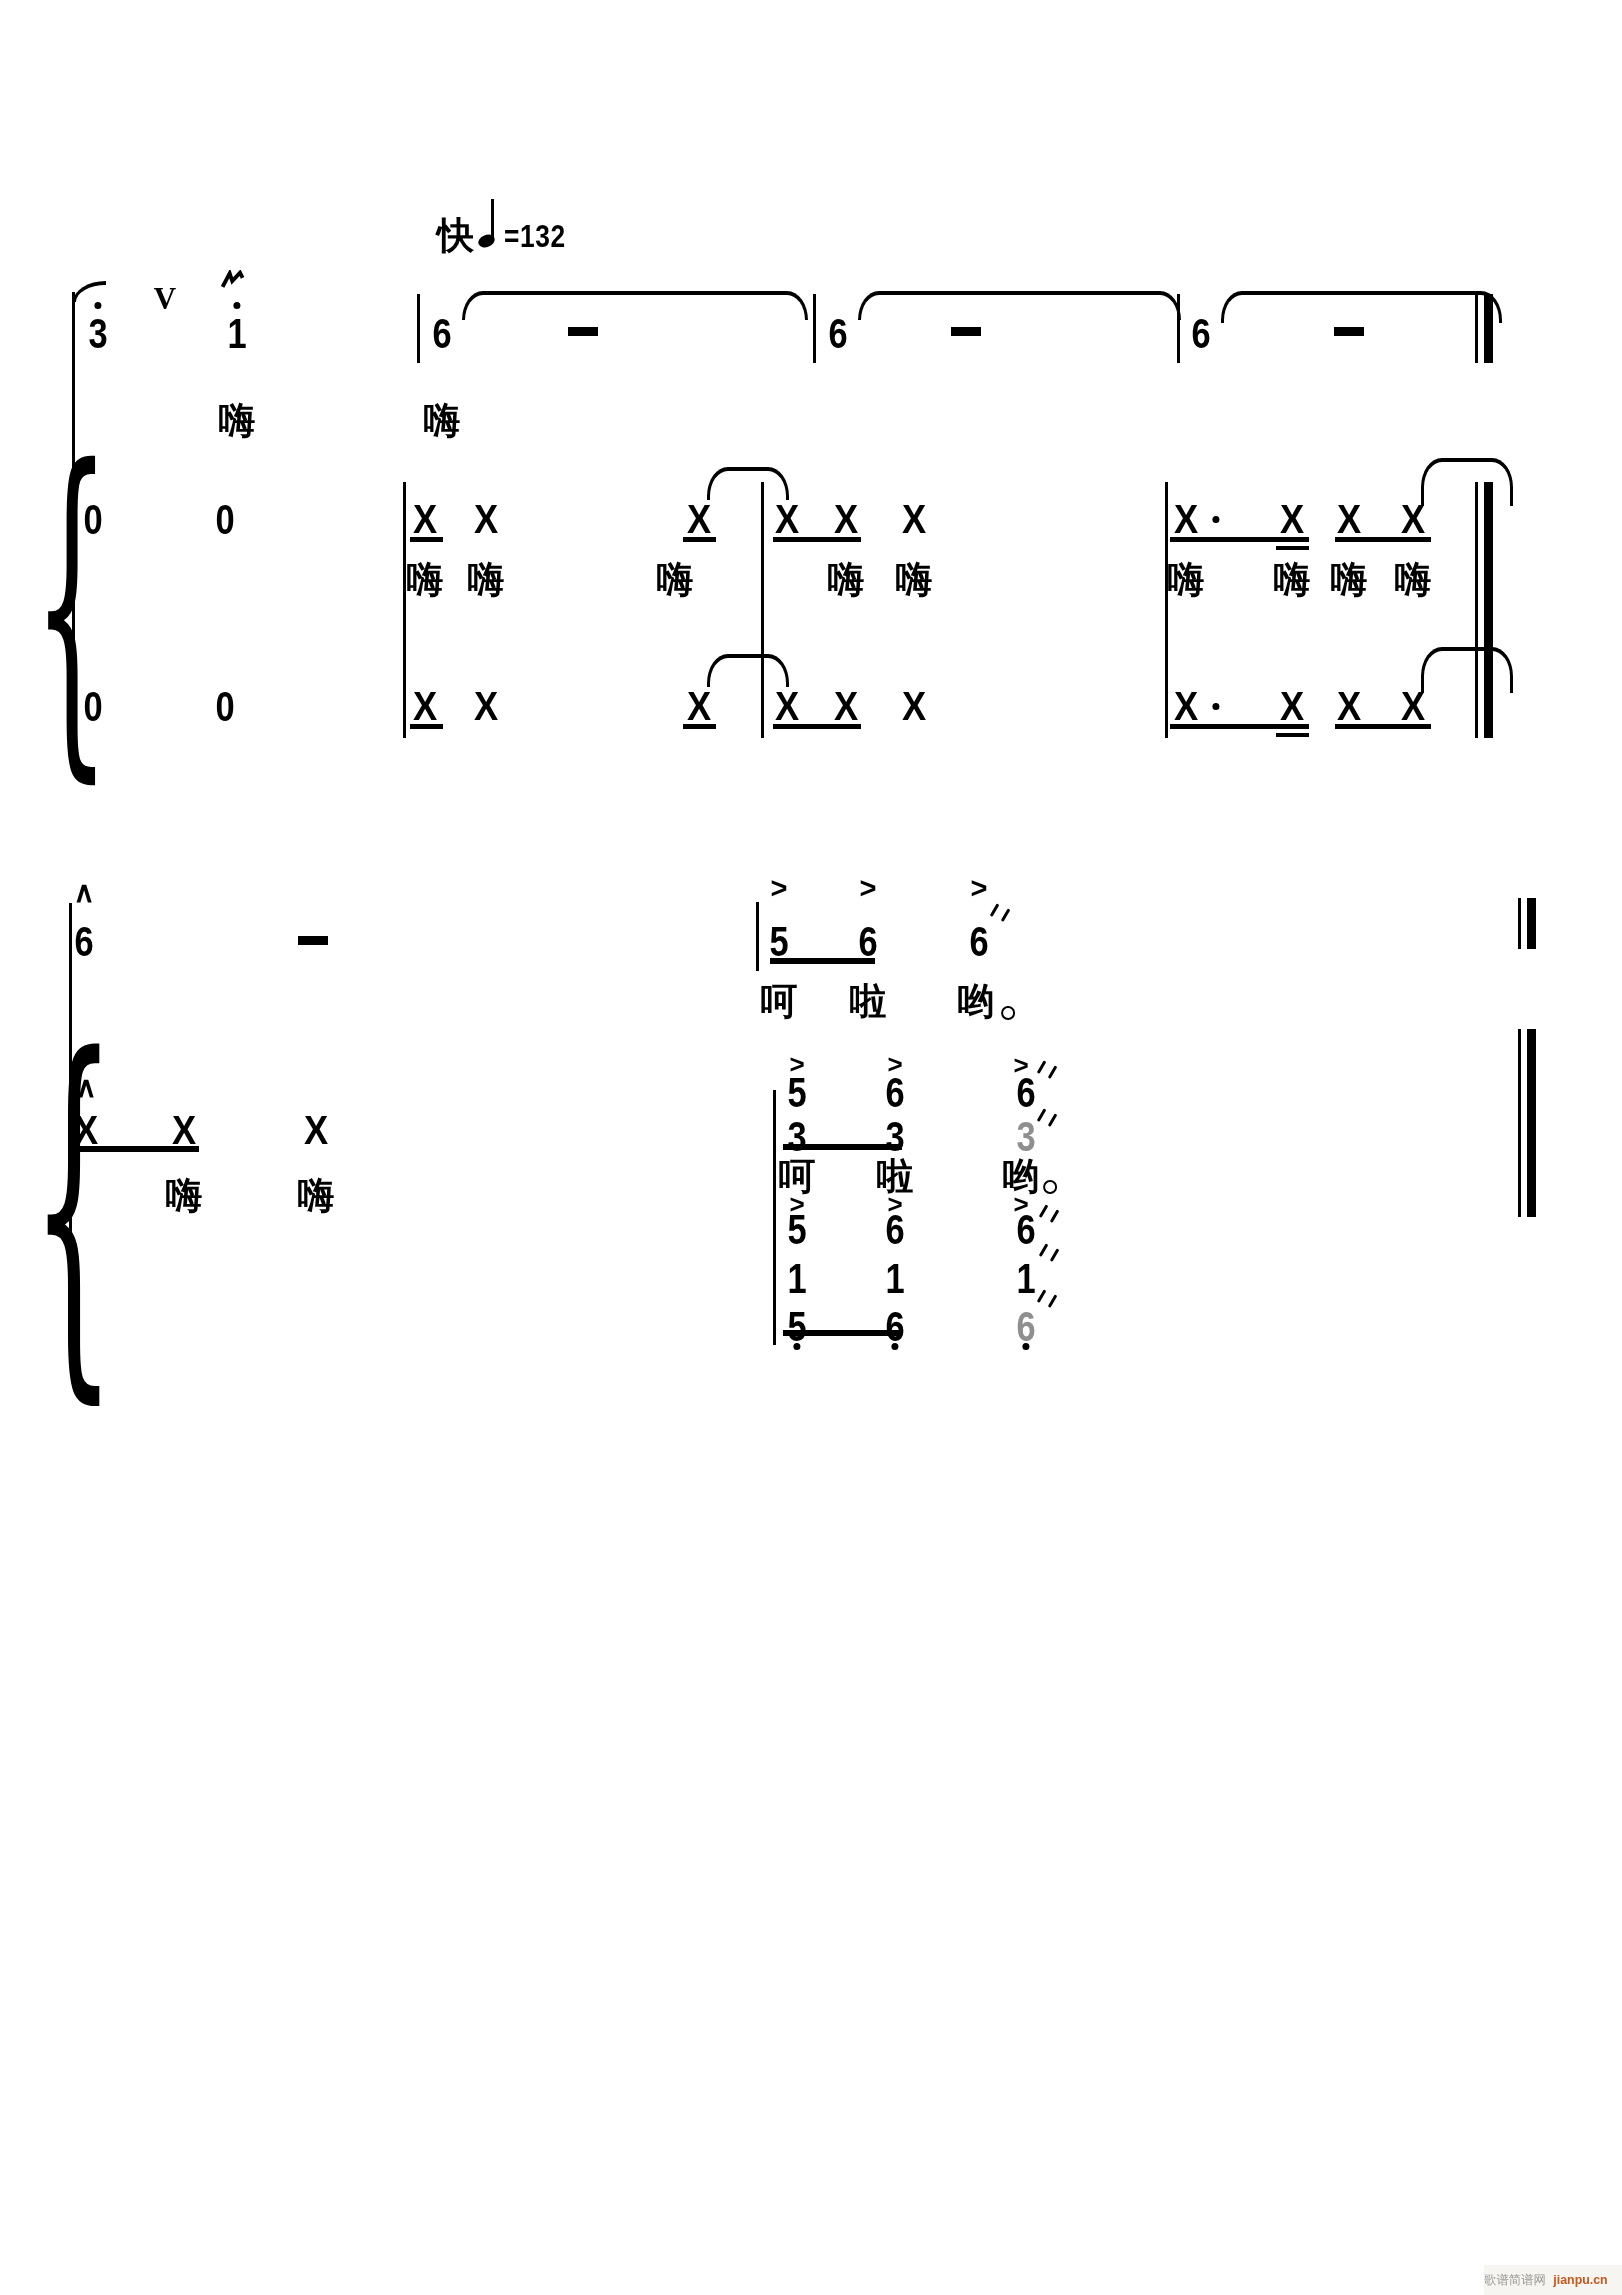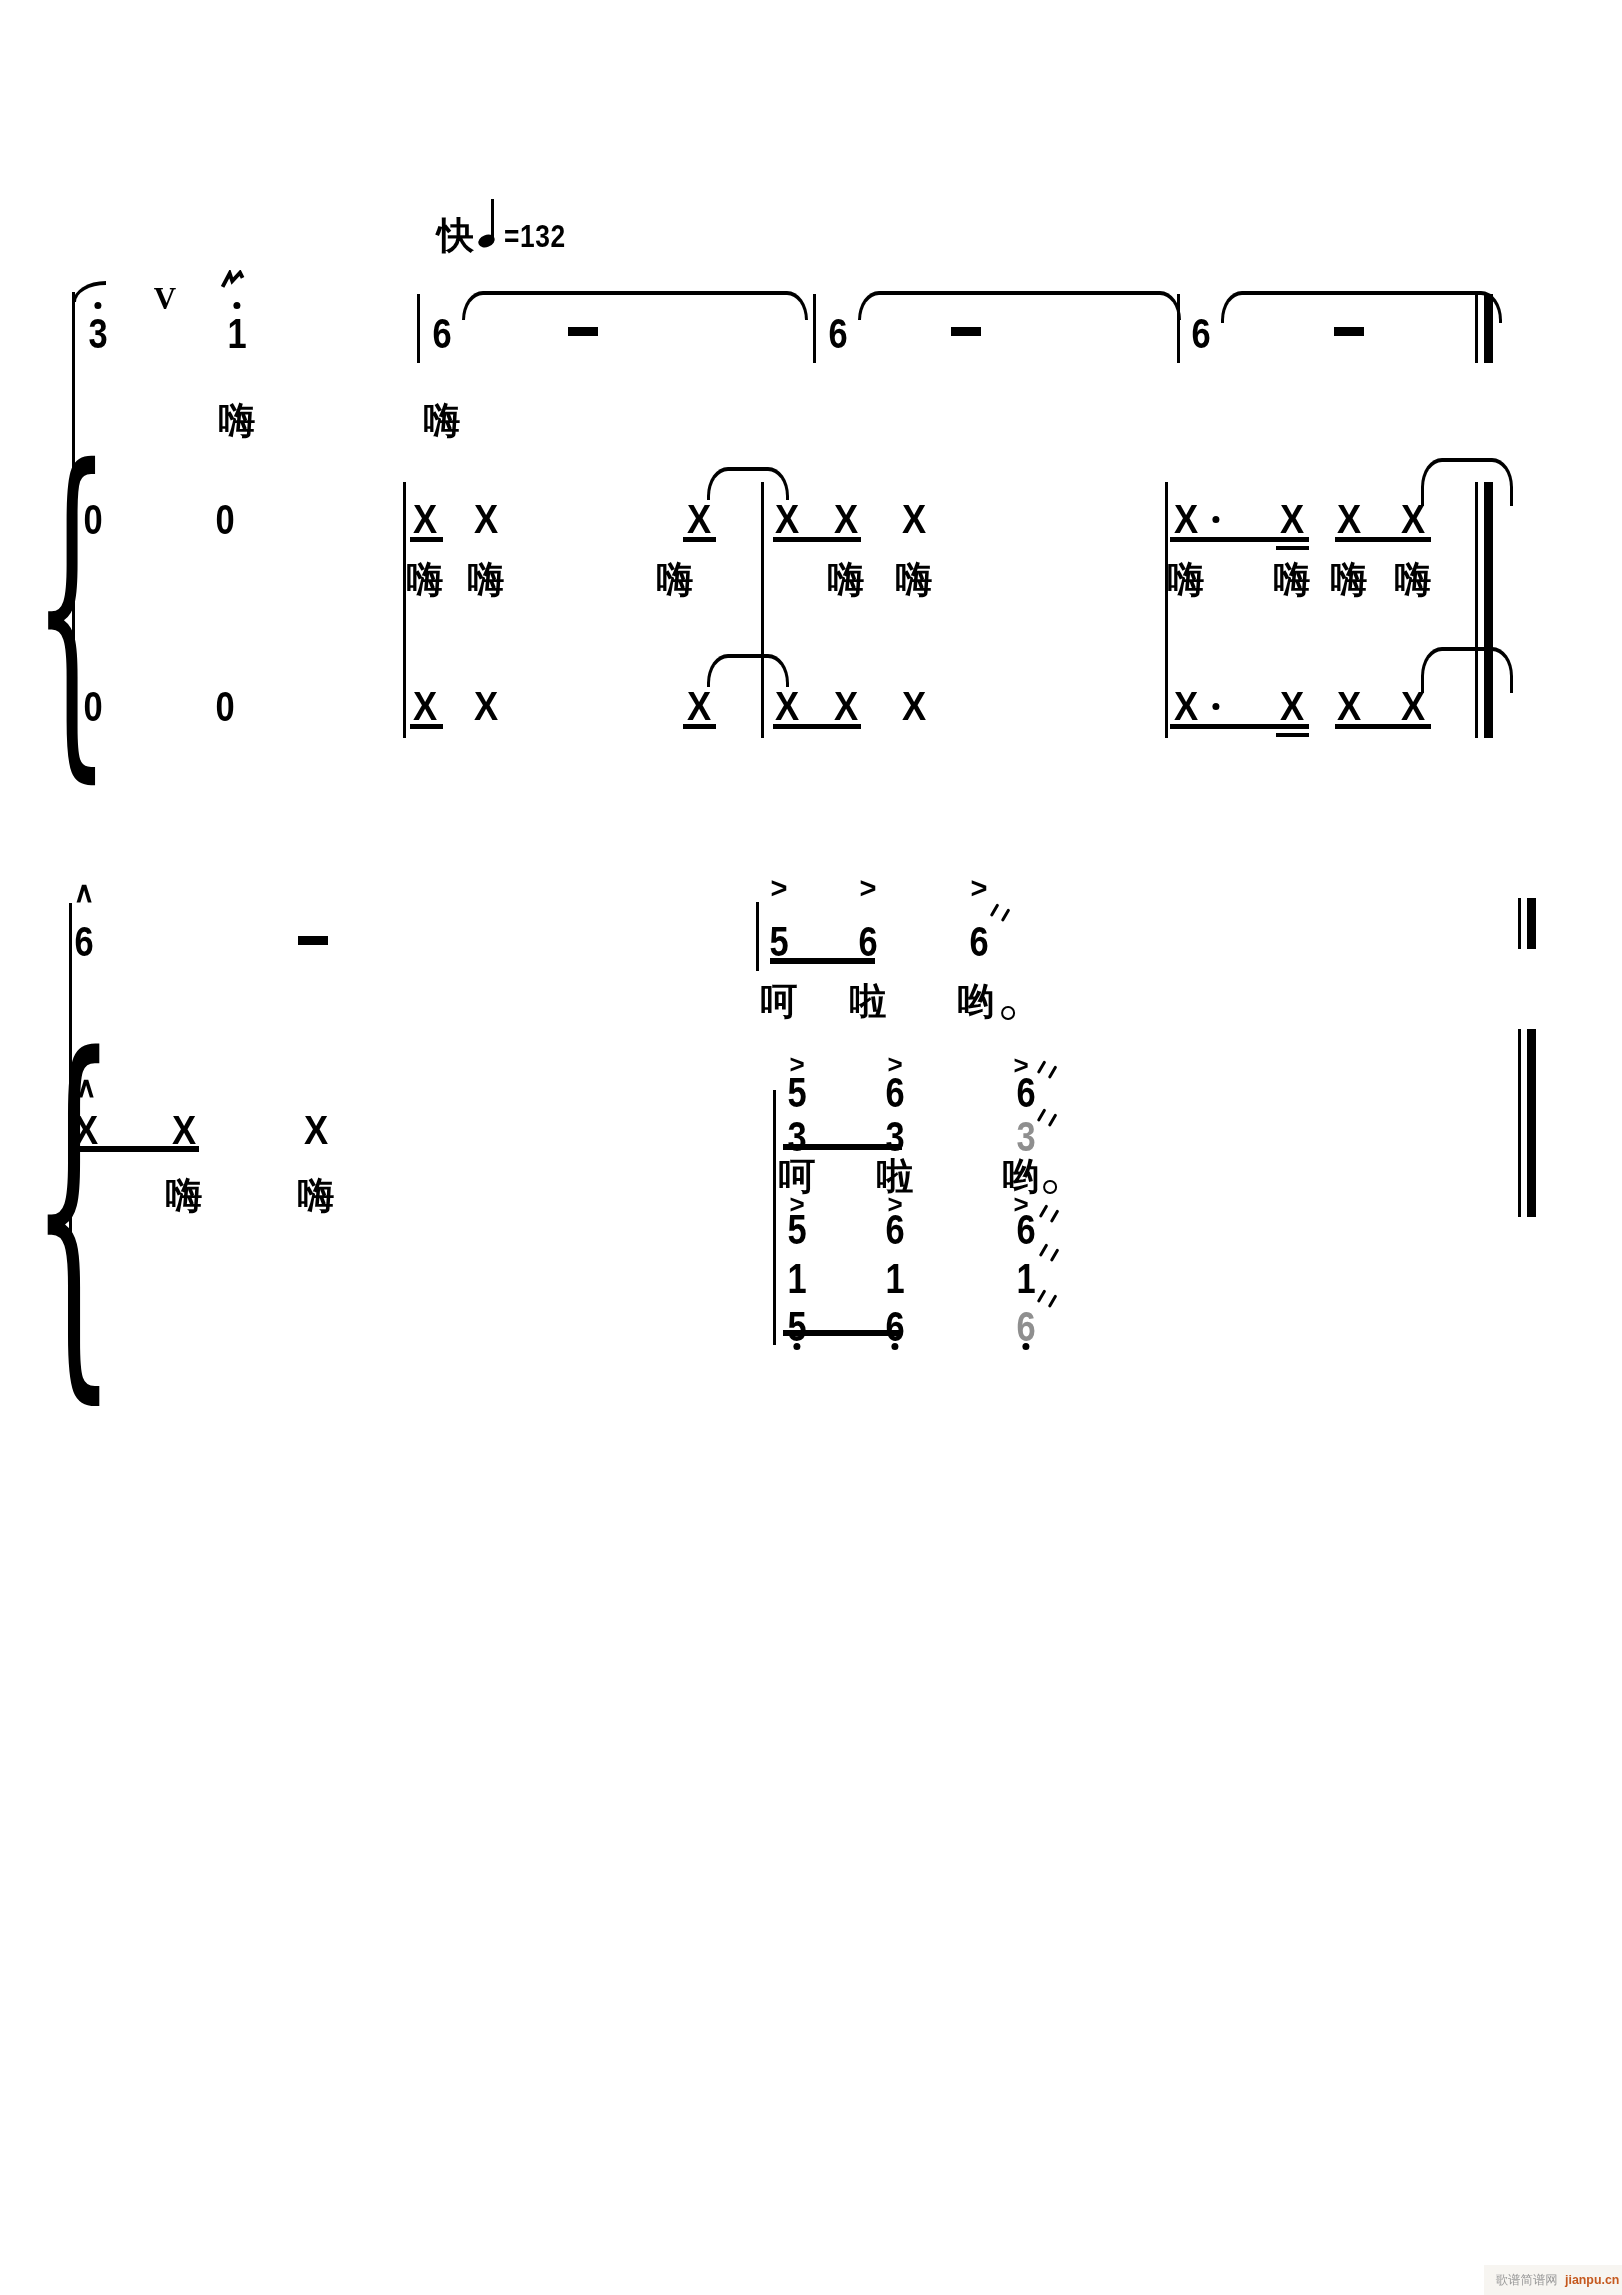--- a/index.html
+++ b/index.html
@@ -17,21 +17,21 @@
   .arc{border:solid #000;border-width:4.6px 3.9px 0 3.9px;border-radius:21px 21px 0 0 / 29px 29px 0 0;}
   .hook{border:solid #000;border-width:4.6px 0 0 3.9px;border-top-left-radius:100% 100%;}
   .brace{font-family:"DejaVu Serif",serif;font-weight:400;line-height:.72;transform-origin:left top;}
   .tick{position:absolute;width:2.6px;height:14.4px;background:#000;border-radius:1.3px;transform:rotate(30deg);}
   .notehead{position:absolute;width:17px;height:11.8px;background:#000;border-radius:50%;transform:rotate(-22deg);}
   .stem{position:absolute;width:3.3px;background:#000;}
   #tempo-block{position:absolute;left:437px;top:194px;width:170px;height:72px;}
   #tempo-label{position:absolute;left:0;top:17px;font-size:37px;font-weight:600;font-family:"DejaVu Sans",sans-serif;}
   #tempo-eq{position:absolute;left:67px;top:25px;font-size:31px;font-weight:bold;letter-spacing:0.7px;transform:scaleX(.85);transform-origin:left top;}
   #watermark{position:absolute;left:1484px;top:2265px;width:138px;height:30px;background:#f7f5f1;
-             font-size:12.4px;line-height:30px;white-space:nowrap;text-align:right;padding-right:2.6px;box-sizing:border-box;}
+             font-size:12.4px;line-height:30px;white-space:nowrap;padding-right:2.6px;box-sizing:border-box;}
   #wm-name{color:#9a9a9a;font-family:"DejaVu Sans",sans-serif;}
   #wm-url{color:#c5591f;font-weight:bold;margin-left:3.9px;}
 </style>
 </head>
 <body>
 
 <div id="page">
   <div id="tempo-block">
     <span id="tempo-label">快</span>
     <span>

